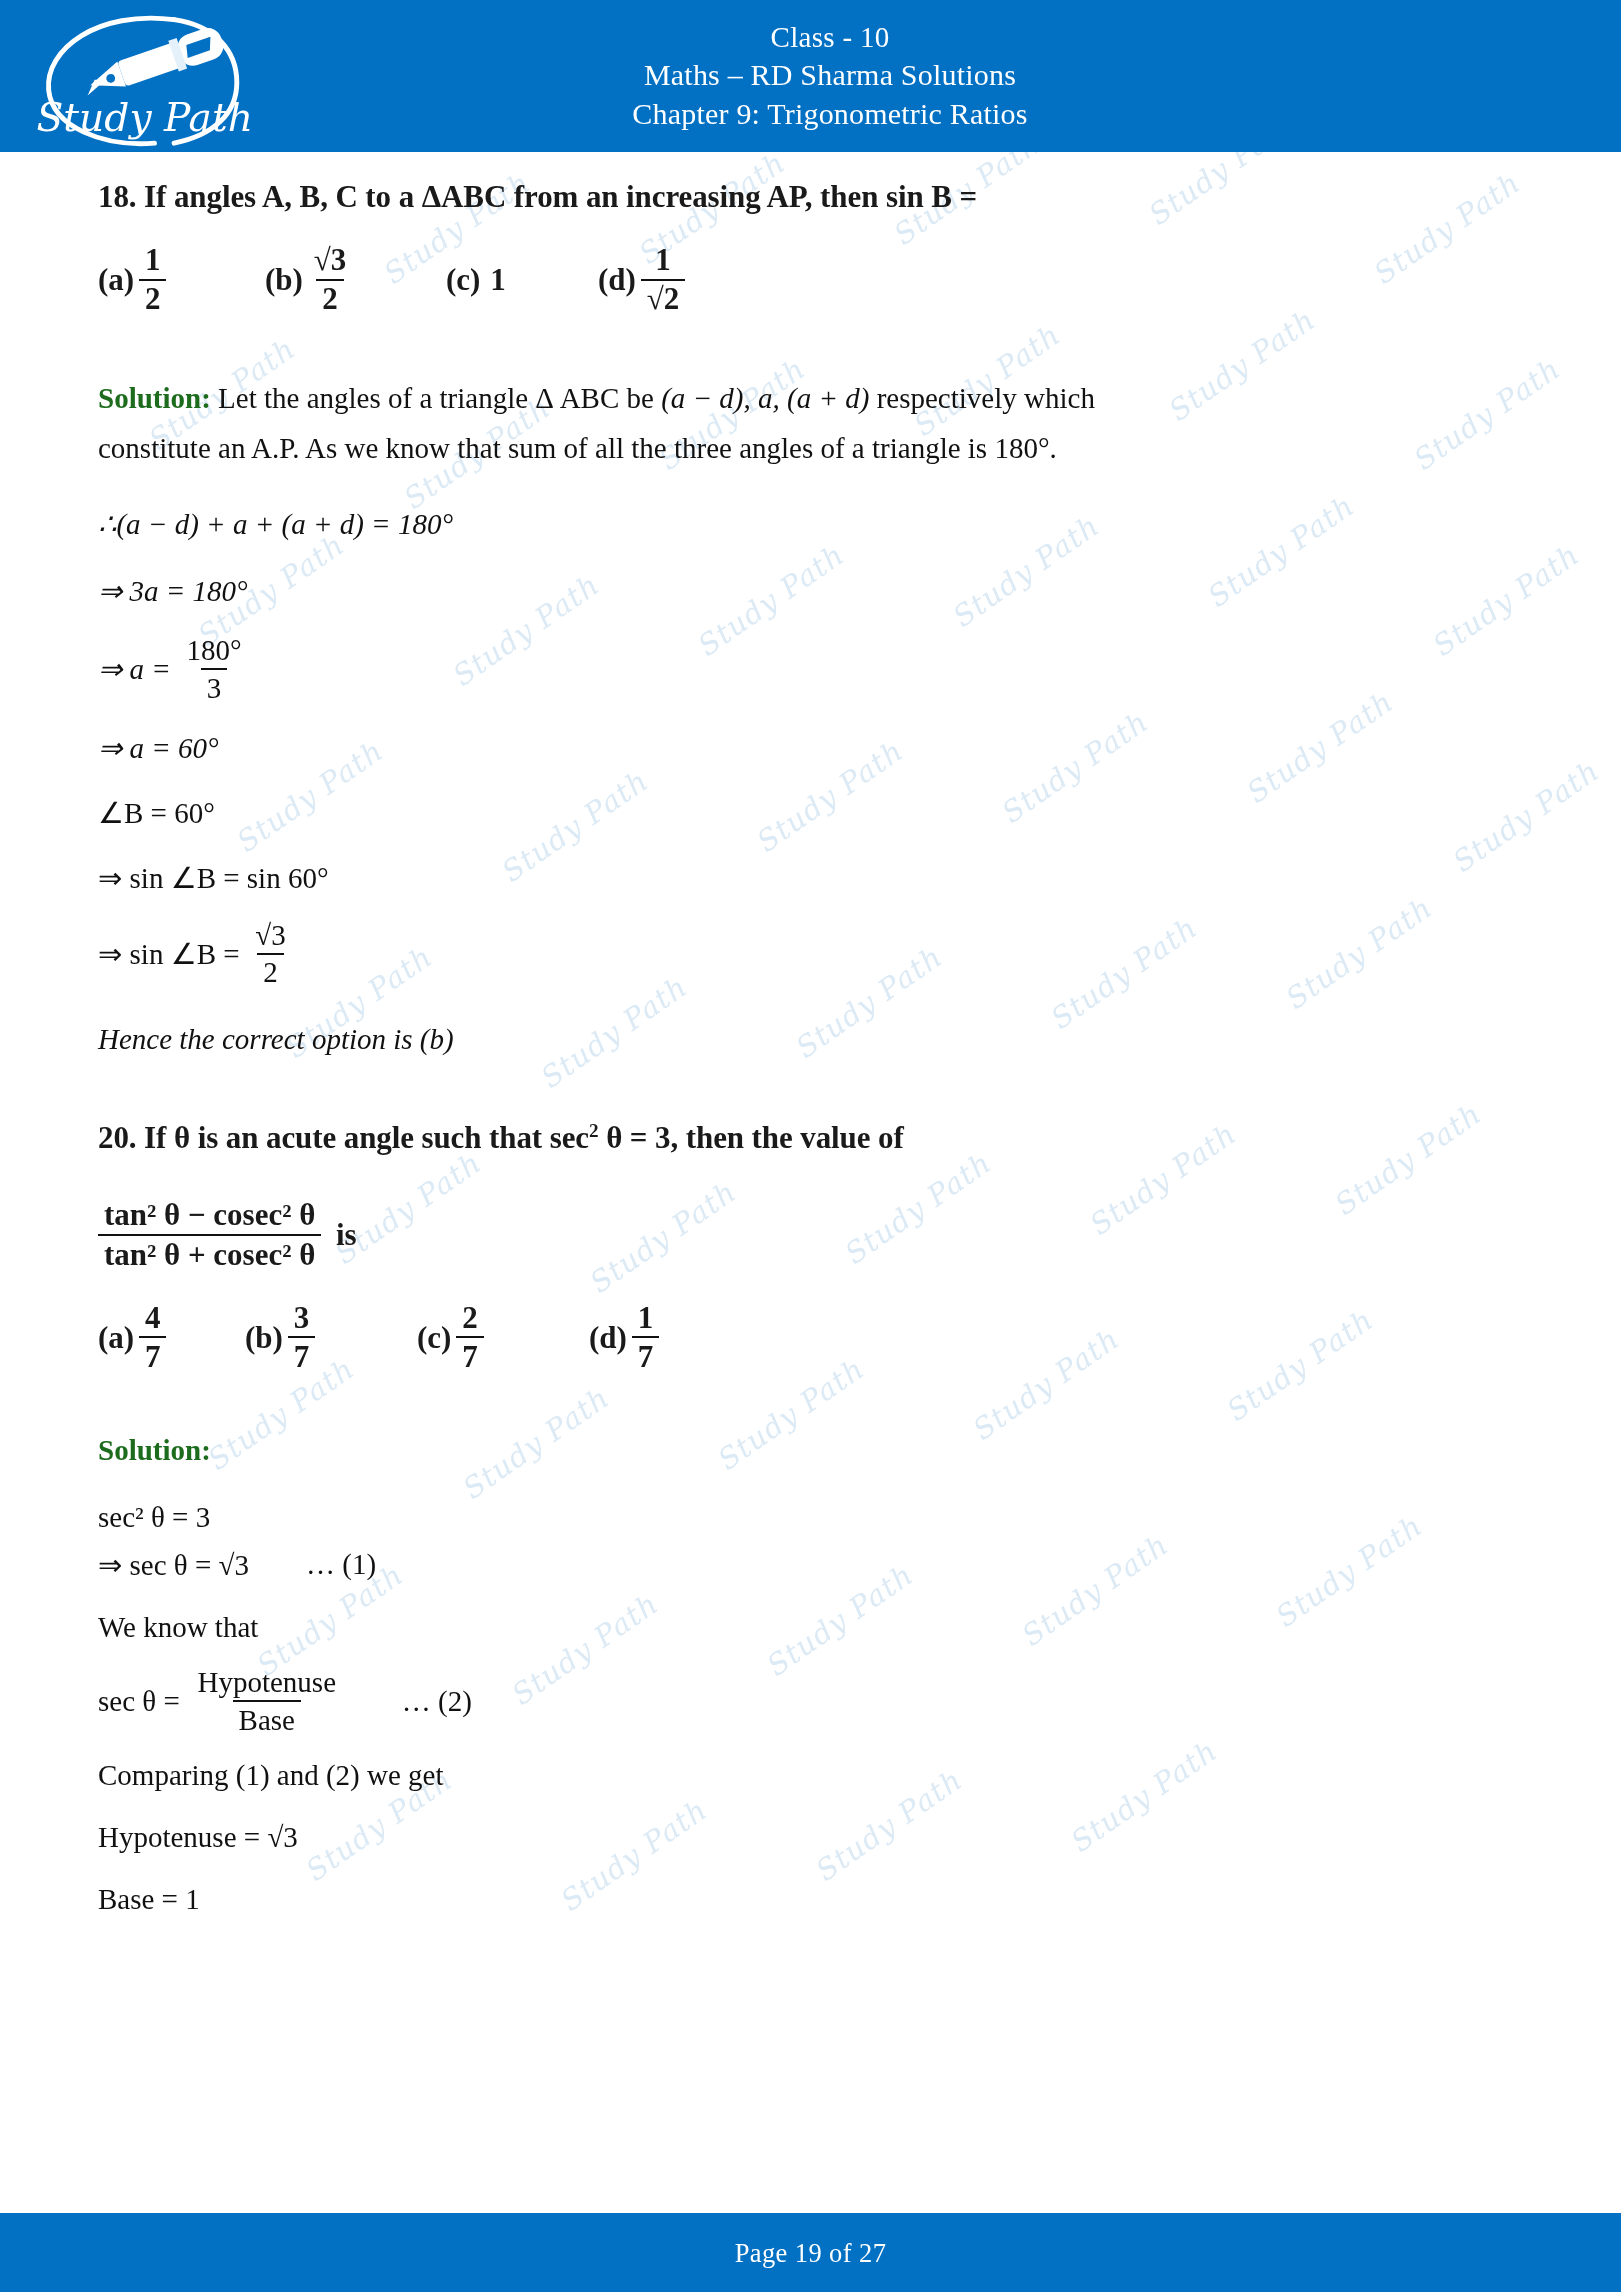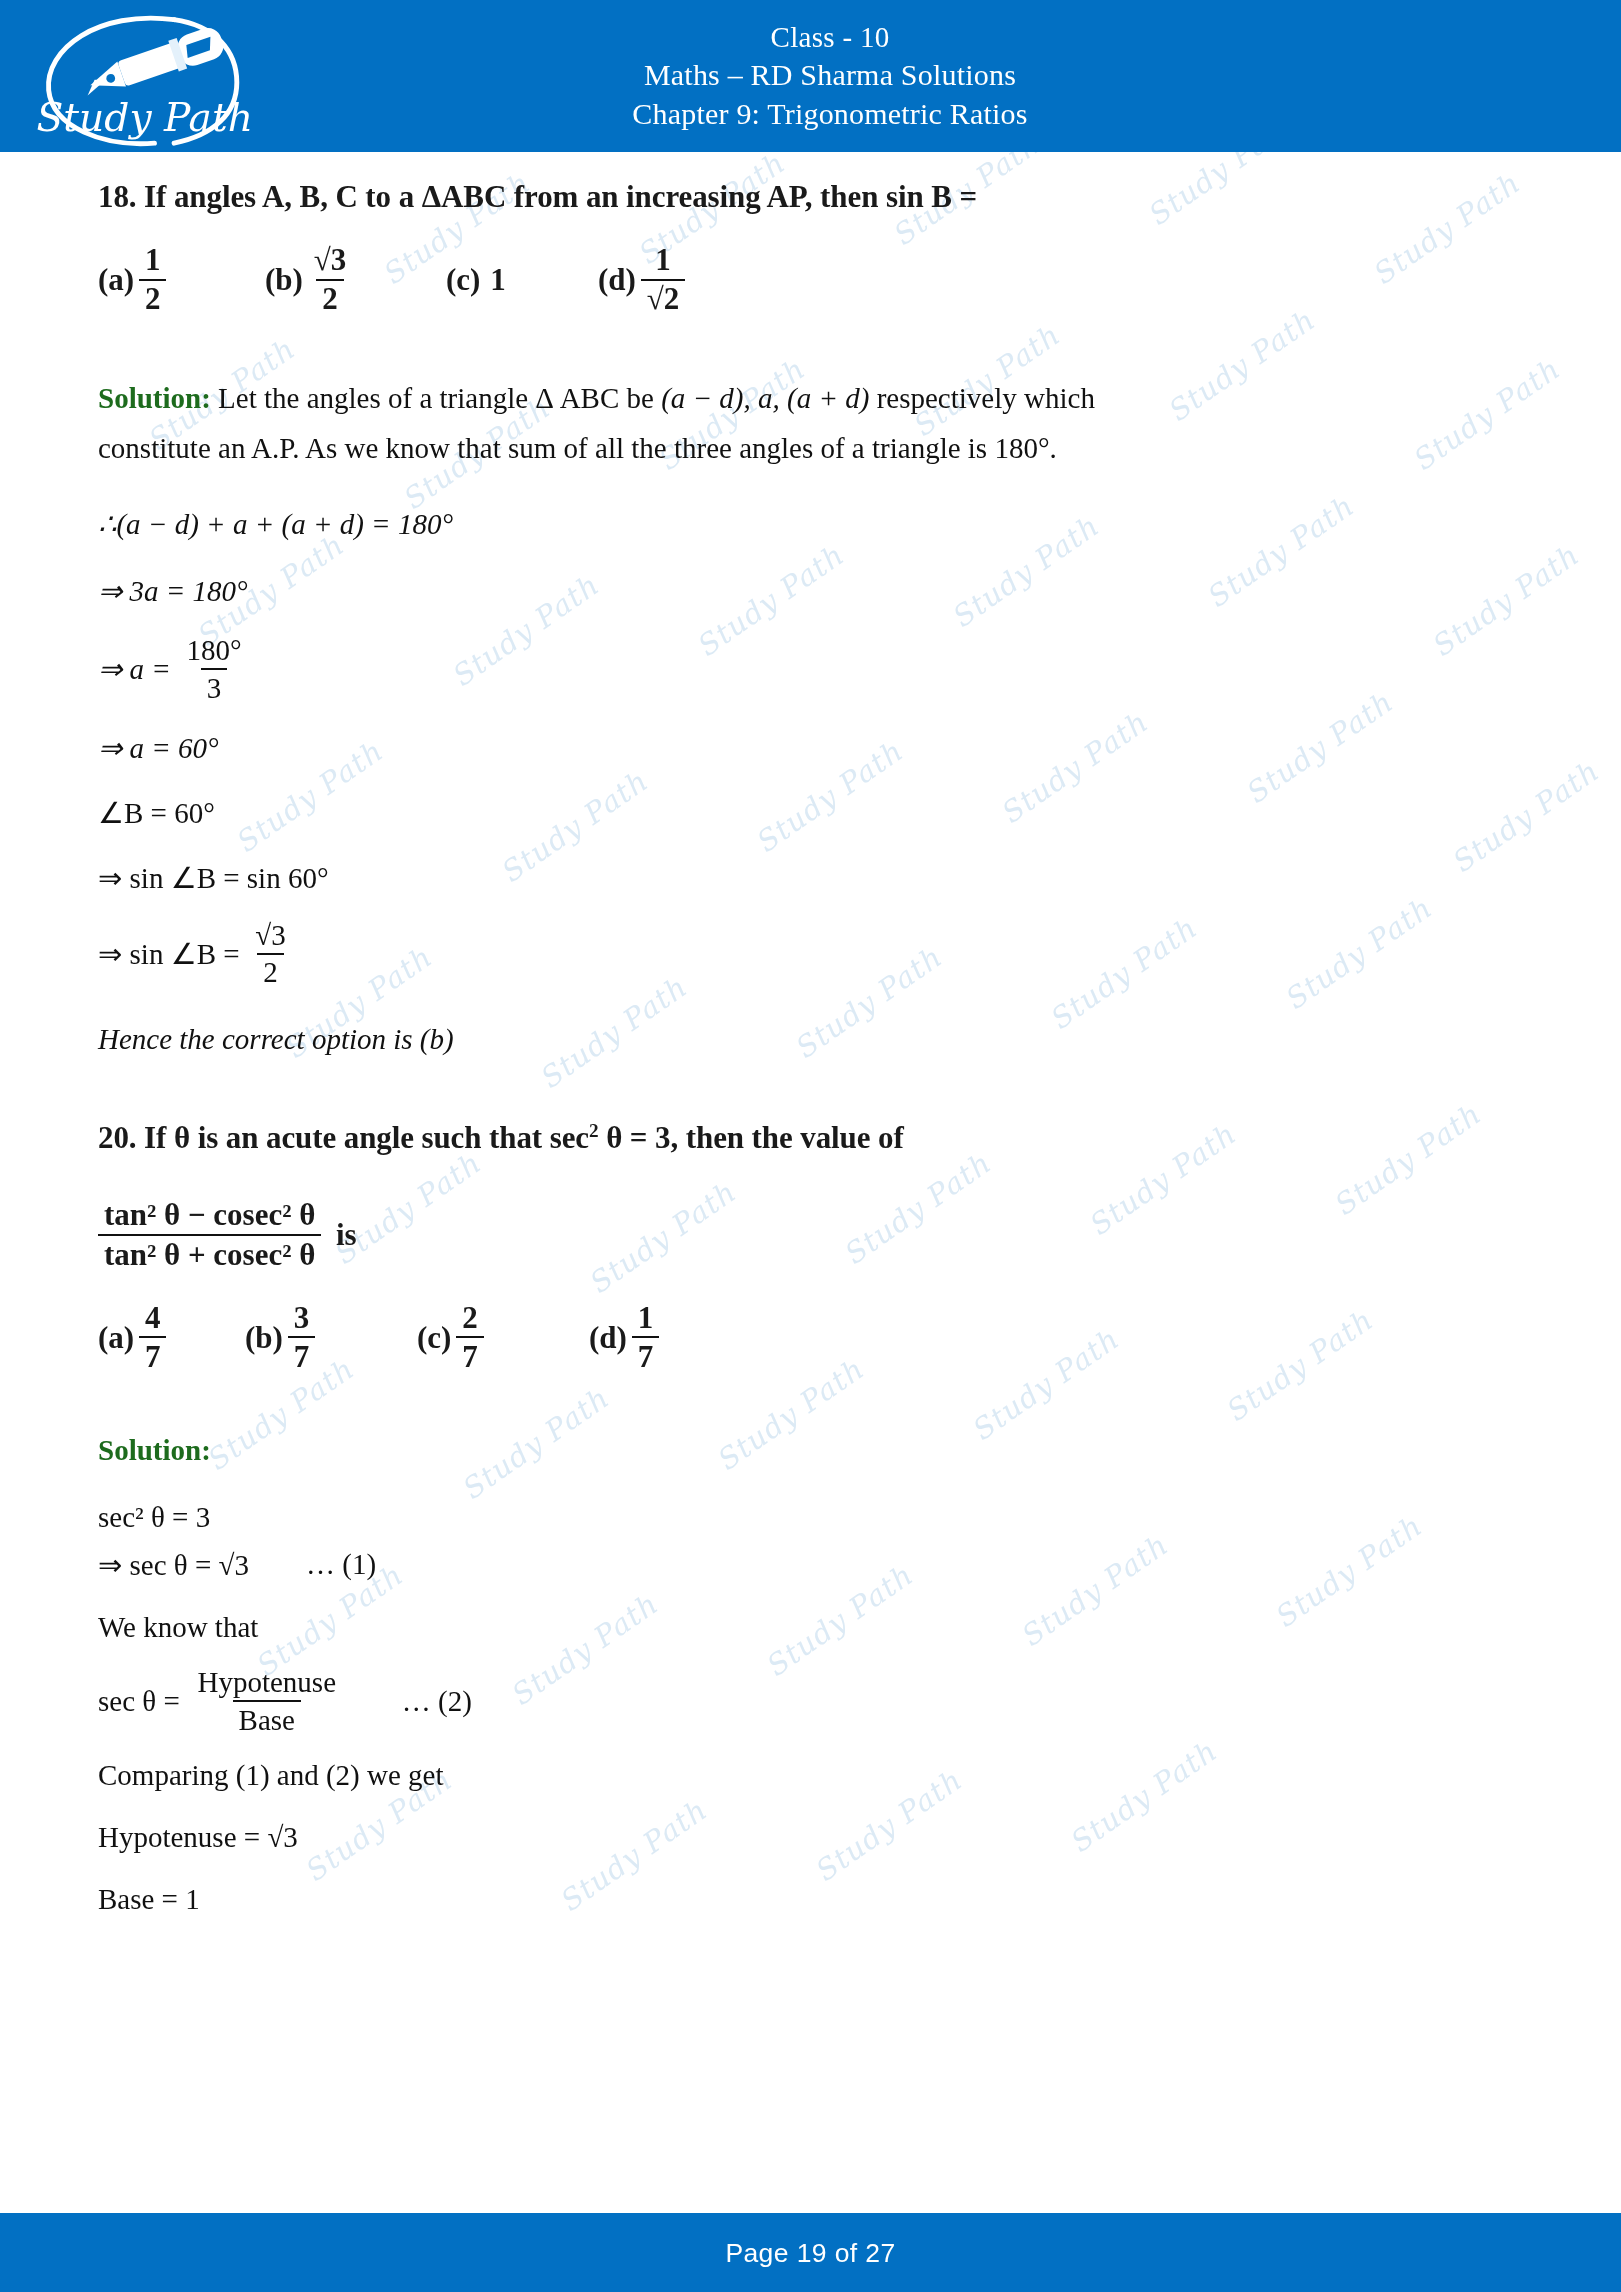--- a/index.html
+++ b/index.html
@@ -143,21 +143,21 @@
     width: 100%;
     height: 80px;
     background: #0270c3;
     display: flex;
     align-items: center;
     justify-content: center;
     z-index: 5;
   }
   .footer .ptext {
     color: #ffffff;
-    font-family: Liberation Sans, sans-serif;
+    font-family: Liberation Serif, serif;
     font-size: 26.5px;
     letter-spacing: 0.4px;
   }
 </style>
 </head>
 <body>
 
 <div class="page">
 
   <div class="header">

